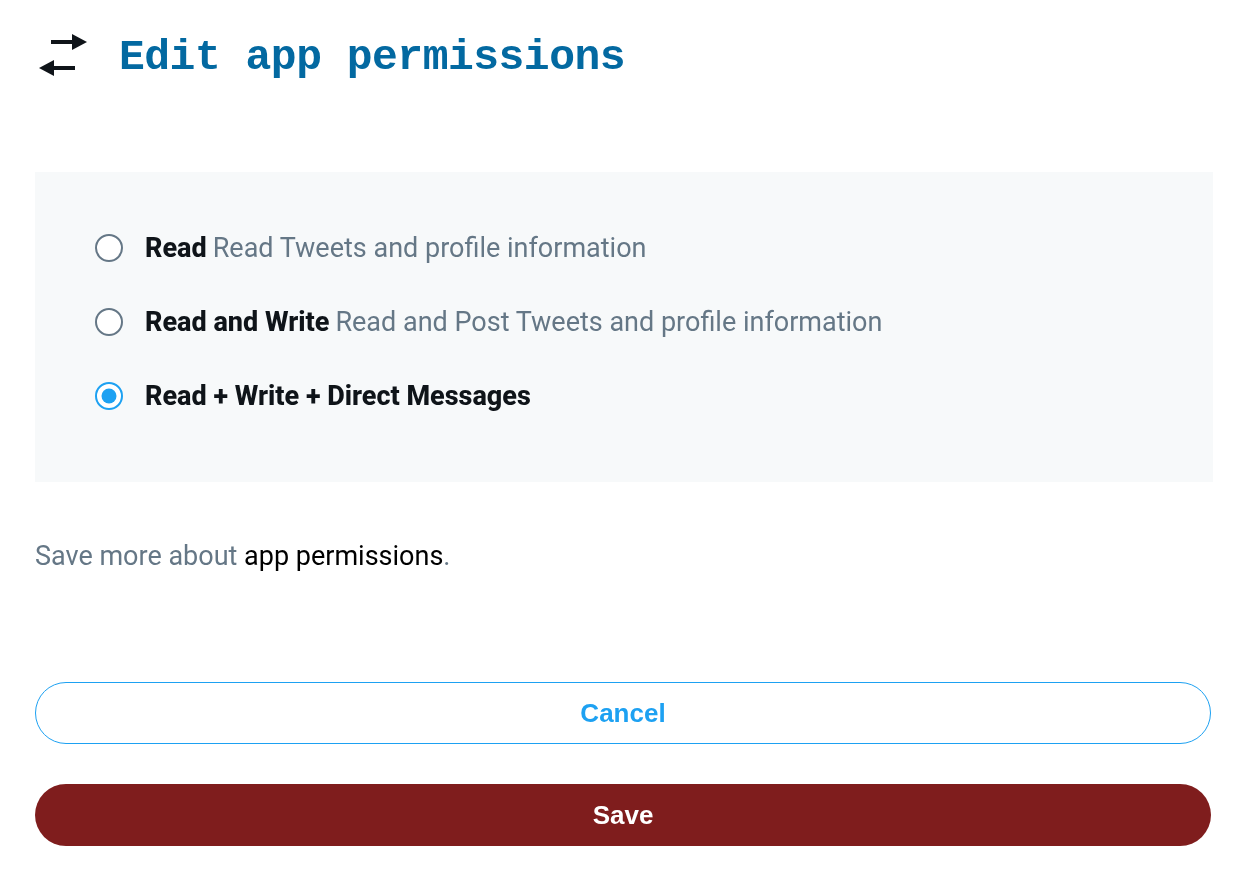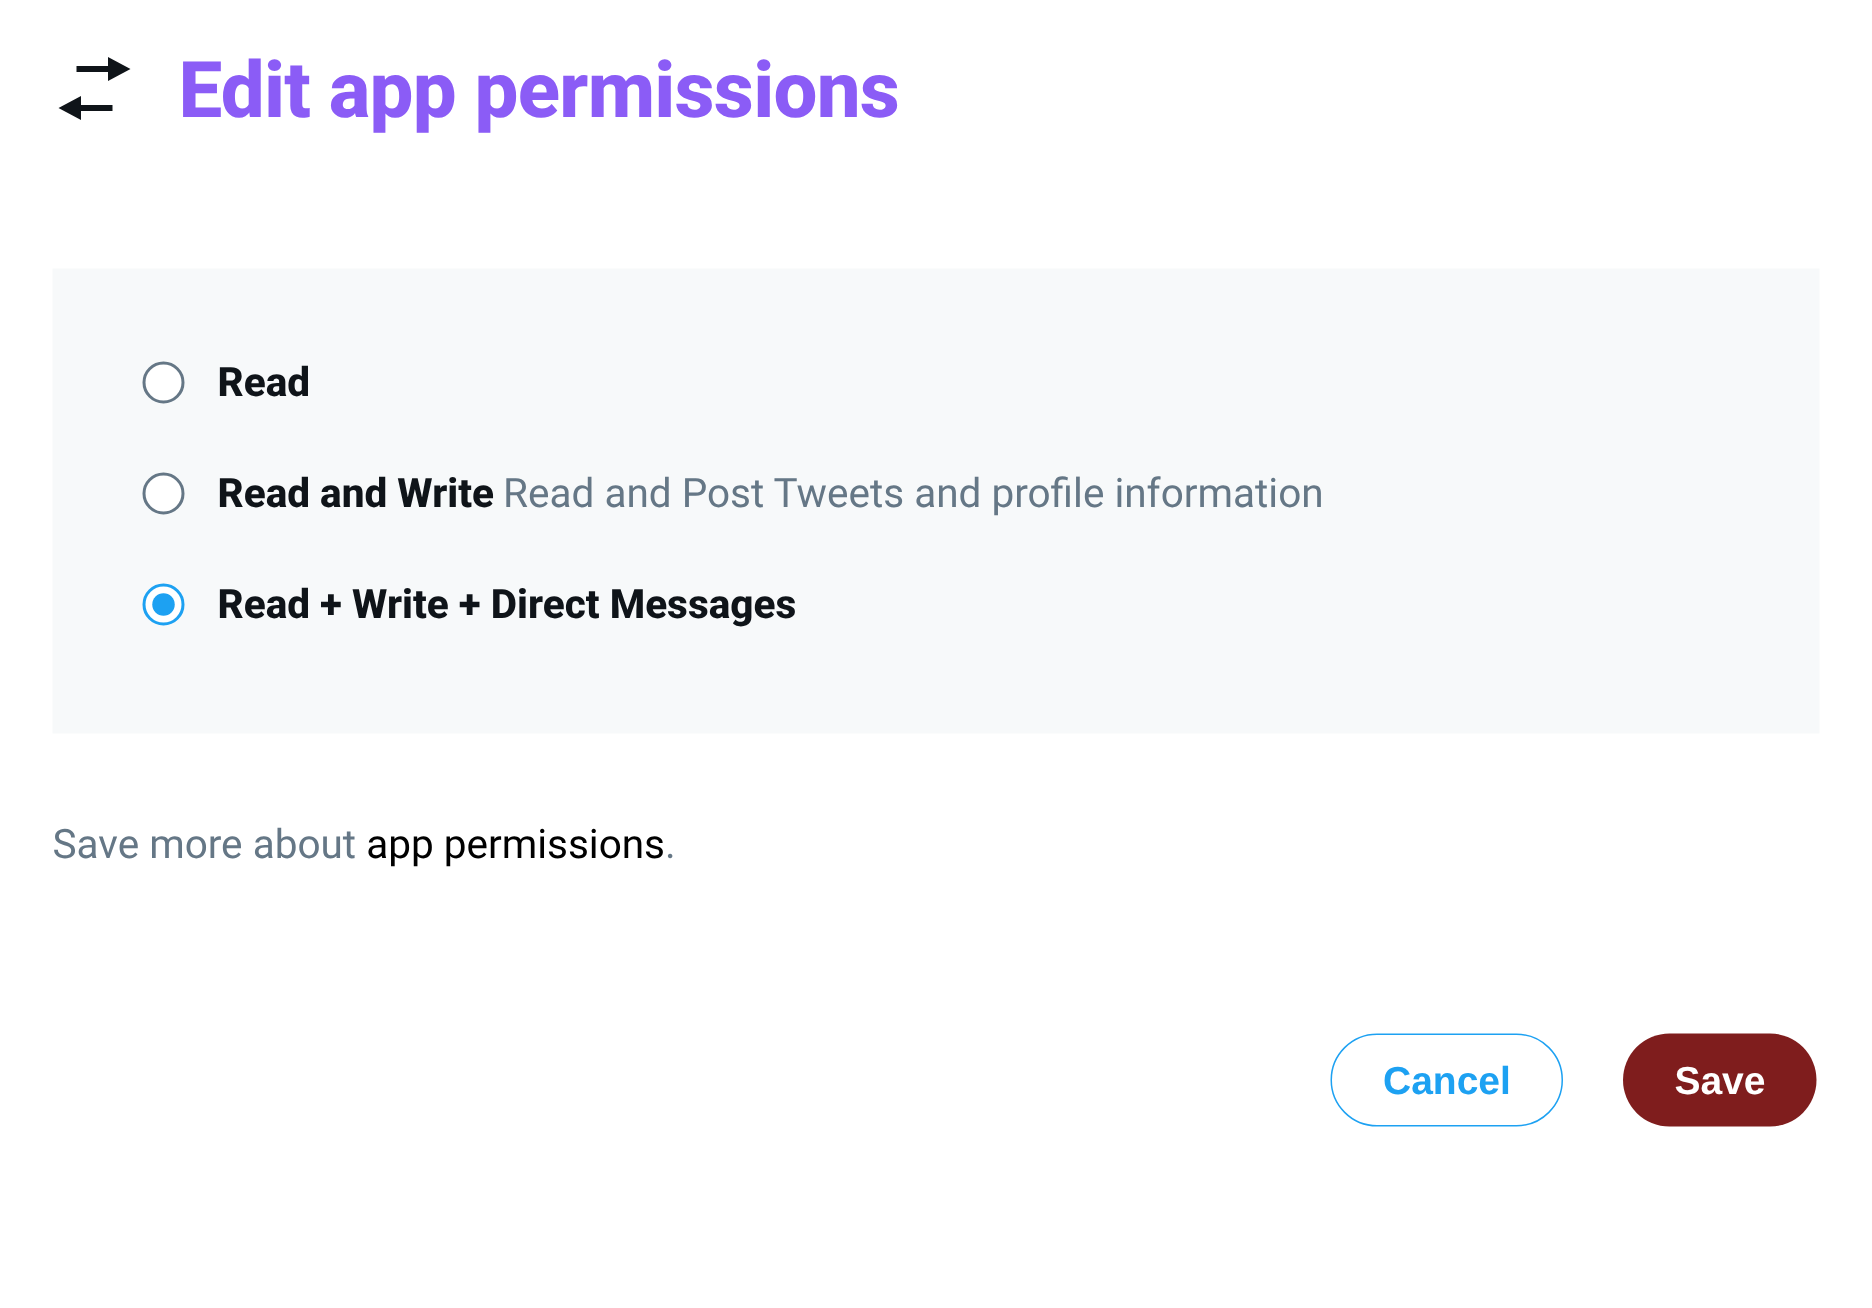--- a/index.html
+++ b/index.html
@@ -18,24 +18,25 @@
       display: flex;
       align-items: center;
       gap: 28px;
       margin-bottom: 88px;
     }
     .swap-icon svg {
       width: 56px;
       height: 50px;
     }
     .page-title {
-      font-size: 52px;
+      font-size: 43px;
       font-weight: 800;
-      color: #8b5cf6;
+      color: #0369a1;
       letter-spacing: -0.5px;
+      font-family: Liberation Mono, monospace;
     }
     .options-panel {
       background: #f7f9fa;
       padding: 60px 60px 70px 60px;
       margin-bottom: 58px;
     }
     .option-row {
       display: flex;
       align-items: flex-start;
       gap: 22px;
@@ -92,20 +93,21 @@
     .learn-more a {
       color: #000000;
       text-decoration: none;
       cursor: pointer;
     }
     .footer-buttons {
       display: flex;
       justify-content: flex-end;
       gap: 40px;
       padding-right: 2px;
+      flex-direction: column;
     }
     .btn {
       display: inline-flex;
       align-items: center;
       justify-content: center;
       height: 62px;
       padding: 0 34px;
       border-radius: 9999px;
       font-size: 26px;
       font-weight: 700;
@@ -134,20 +136,21 @@
   </span>
   <h1 class="page-title">Edit app permissions</h1>
 </div>
 
 <div class="options-panel">
 
   <div class="option-row">
     <div class="radio"></div>
     <div class="option-text">
       <div class="option-label">Read</div>
+      <div class="option-desc">Read Tweets and profile information</div>
     </div>
   </div>
 
   <div class="option-row">
     <div class="radio"></div>
     <div class="option-text">
       <div class="option-label">Read and Write</div>
       <div class="option-desc">Read and Post Tweets and profile information</div>
     </div>
   </div>

